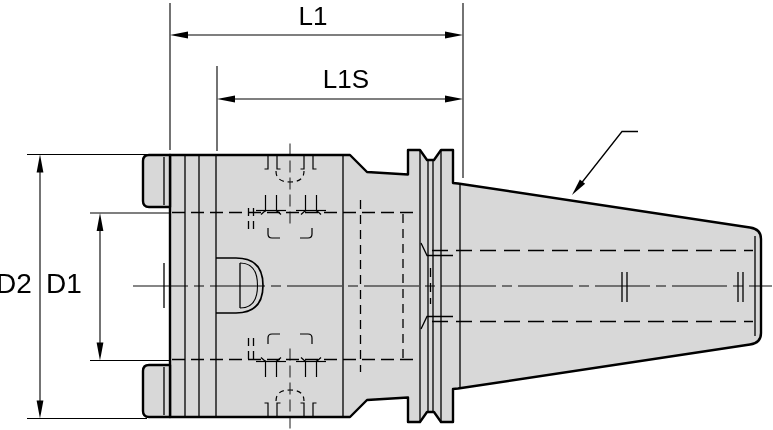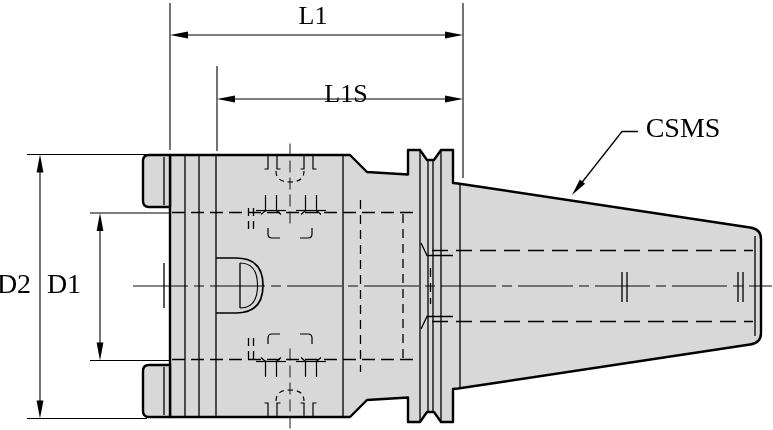--- a/index.html
+++ b/index.html
@@ -1,21 +1,21 @@
 <!DOCTYPE html>
 <html><head>
 <meta charset="utf-8">
 <style>
   html,body{margin:0;padding:0;background:#ffffff;}
   #stage{
     position:relative;
     width:773px;height:430px;
     background:#ffffff;
     overflow:hidden;
-    font-family:Liberation Serif, serif;
+    font-family:Liberation Sans, sans-serif;
   }
   #drawing{position:absolute;left:0;top:0;}
   .dim-label{
     position:absolute;
     transform:translate(-50%,-50%);
     font-size:26px;
     color:#000;
     white-space:nowrap;
     letter-spacing:0px;
     line-height:1;
@@ -152,21 +152,20 @@
 
       <g>
         <path stroke-width="1.3" d="M638,131.5 H622 L576,190"></path>
         <polygon fill="#000" stroke="none" points="572,195 579.9,179.6 585.1,183.7"></polygon>
       </g>
     </g>
   </svg>
 
   <span class="dim-label" style="left:313px;top:16px;">L1</span>
 
-  <span class="dim-label" style="left:346px;top:79px;margin-top:15px;">L1S</span>
+  <span class="dim-label" style="left:346px;top:79px;">L1S</span>
 
   <span class="dim-label big" style="left:64px;top:284px;">D1</span>
 
   <span class="dim-label big" style="left:14px;top:284px;">D2</span>
 
-  <span class="dim-label big" style="left:683px;top:128px;">CSMS</span>
 
 </div>
 
 </body></html>

